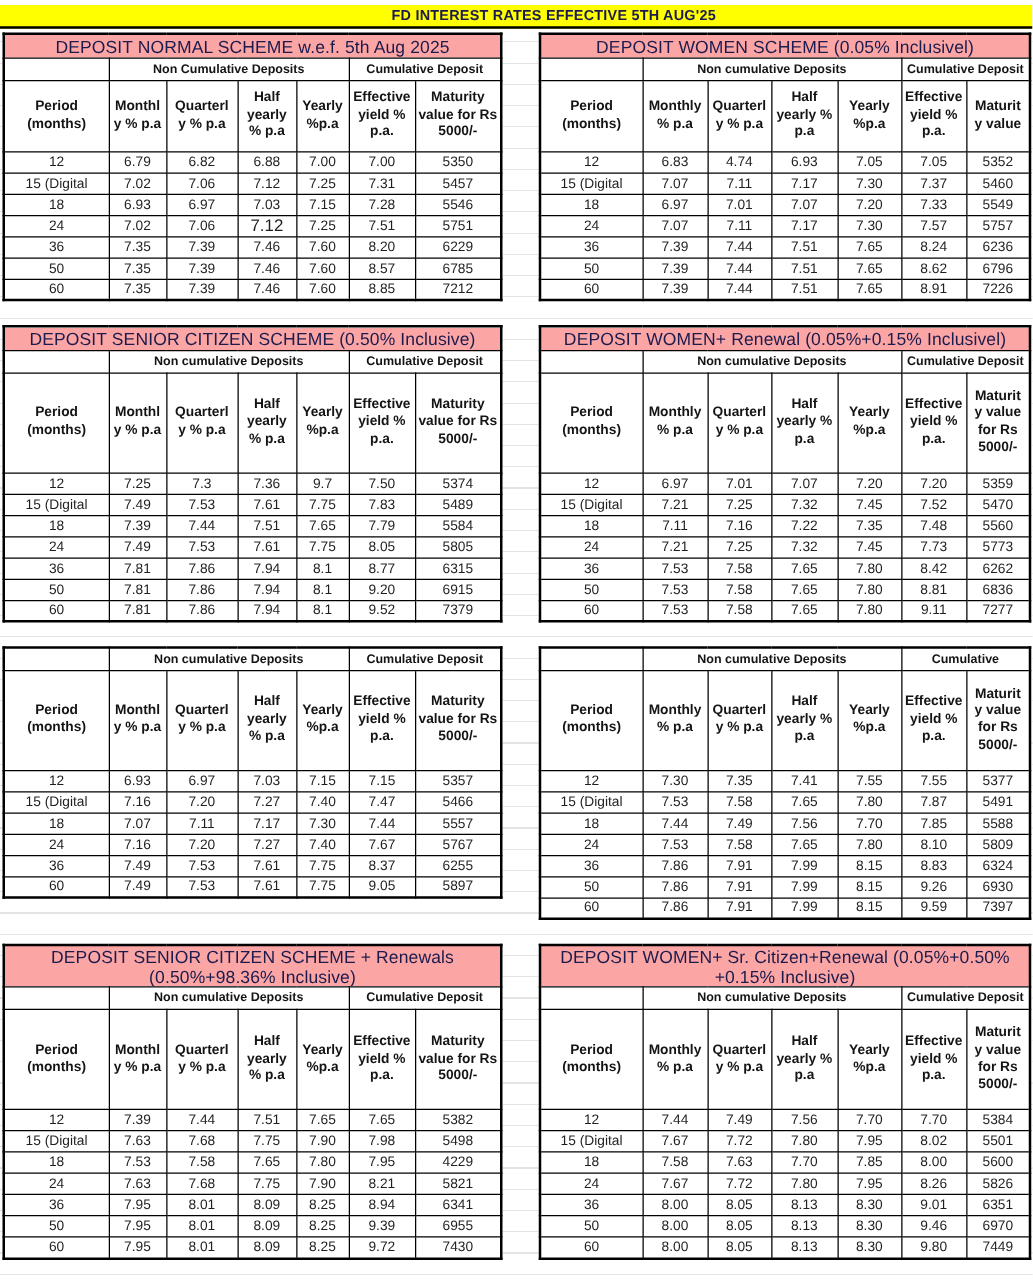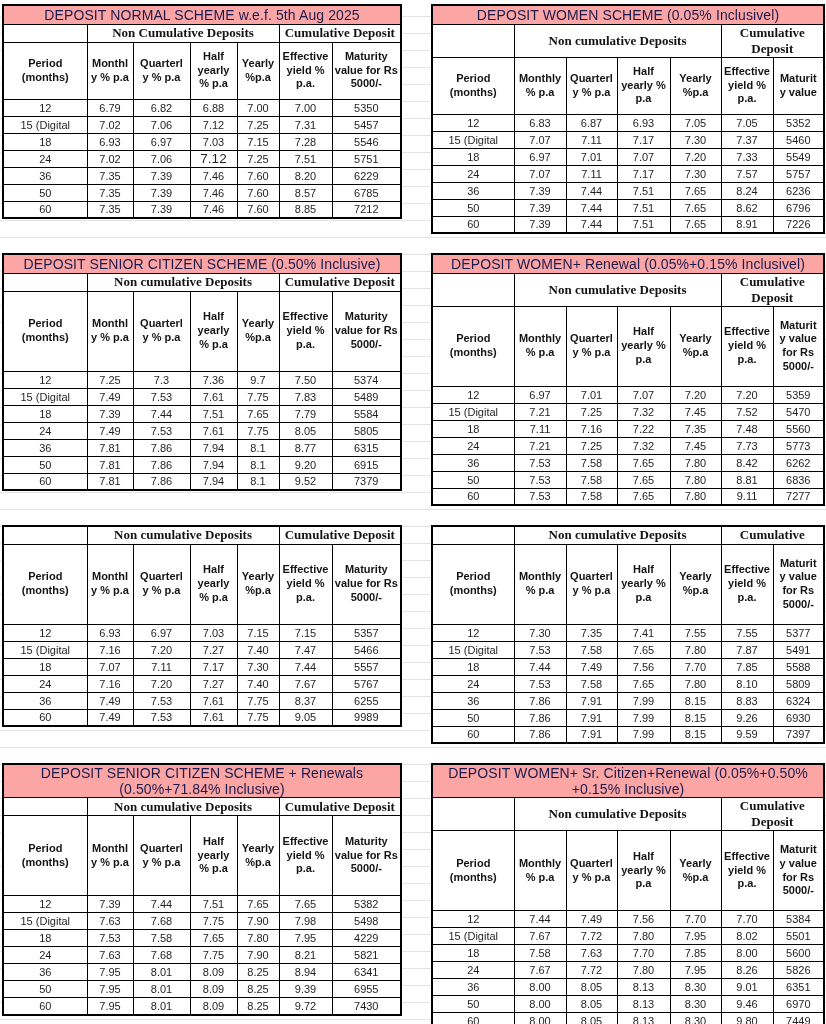--- a/index.html
+++ b/index.html
@@ -48,24 +48,23 @@
   .tbl th.title {
     background:#fca5a5;
     color:#1b1b4d;
     font-size:14px;
     font-weight:normal;
     height:19px;
     letter-spacing:.1px;
   }
   .tbl tr.group-row th {
     font-weight:bold;
-    font-size:13px;
+    font-size:10px;
     height:18px;
     color:#141414;
-    font-family:Liberation Serif, serif;
   }
   .tbl th.col-h {
     font-weight:bold;
     font-size:11px;
     line-height:1.25;
     white-space:pre-line;
     height:80px;
     color:#141414;
     padding:1px;
   }
@@ -73,20 +72,23 @@
   .tbl td {
     font-size:11px;
     height:17px;
   }
   .tbl td.big { font-size:13.5px; }
 </style>
 </head>
 <body>
 
 <div class="page">
+  <div class="banner">
+    <span>FD INTEREST RATES EFFECTIVE 5TH AUG'25</span>
+  </div>
   <div class="grid">
   <table class="tbl left band-first">
     <colgroup>
           <col style="width: 84px;">
           <col style="width: 46px;">
           <col style="width: 57px;">
           <col style="width: 47px;">
           <col style="width: 42px;">
           <col style="width: 53px;">
           <col style="width: 69px;">
@@ -222,21 +224,21 @@
 yield %
 p.a.</th>
             <th class="col-h">Maturit
 y value</th>
           </tr>
     </thead>
     <tbody>
           <tr>
             <td>12</td>
             <td>6.83</td>
-            <td>6.87</td>
+            <td>4.74</td>
             <td>6.93</td>
             <td>7.05</td>
             <td>7.05</td>
             <td>5352</td>
           </tr>
           <tr>
             <td>15 (Digital</td>
             <td>7.07</td>
             <td>7.11</td>
             <td>7.17</td>
@@ -587,21 +589,21 @@
             <td>8.37</td>
             <td>6255</td>
           </tr>
           <tr>
             <td>60</td>
             <td>7.49</td>
             <td>7.53</td>
             <td>7.61</td>
             <td>7.75</td>
             <td>9.05</td>
-            <td>9989</td>
+            <td>5897</td>
           </tr>
         </tbody>
   </table>
 <div class="gutter"></div>
   <table class="tbl right">
     <colgroup>
           <col style="width: 82px;">
           <col style="width: 52px;">
           <col style="width: 51px;">
           <col style="width: 53px;">
@@ -708,21 +710,21 @@
           <col style="width: 84px;">
           <col style="width: 46px;">
           <col style="width: 57px;">
           <col style="width: 47px;">
           <col style="width: 42px;">
           <col style="width: 53px;">
           <col style="width: 69px;">
         </colgroup>
     <thead>
       <tr>
-        <th class="title" colspan="7">DEPOSIT SENIOR CITIZEN SCHEME + Renewals (0.50%+71.84% Inclusive)</th>
+        <th class="title" colspan="7">DEPOSIT SENIOR CITIZEN SCHEME + Renewals (0.50%+98.36% Inclusive)</th>
       </tr>
       <tr class="group-row">
         <th></th>
         <th colspan="4">Non cumulative  Deposits</th>
         <th colspan="2">Cumulative Deposit</th>
       </tr>
       <tr>
             <th class="col-h">Period
 (months)</th>
             <th class="col-h">Monthl

